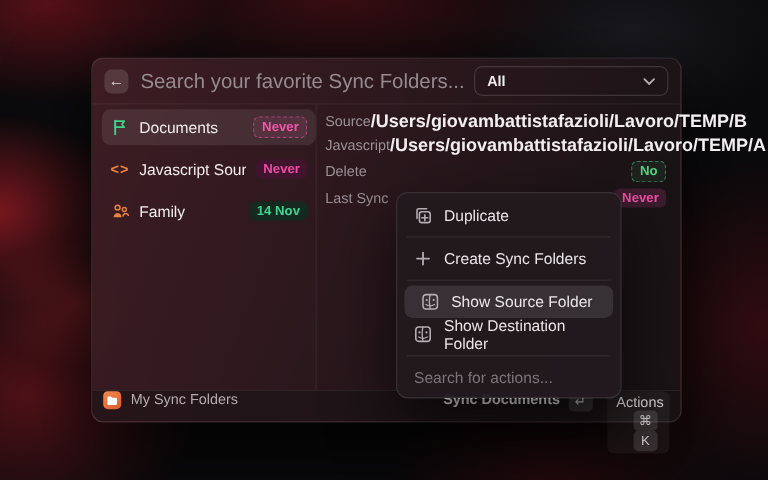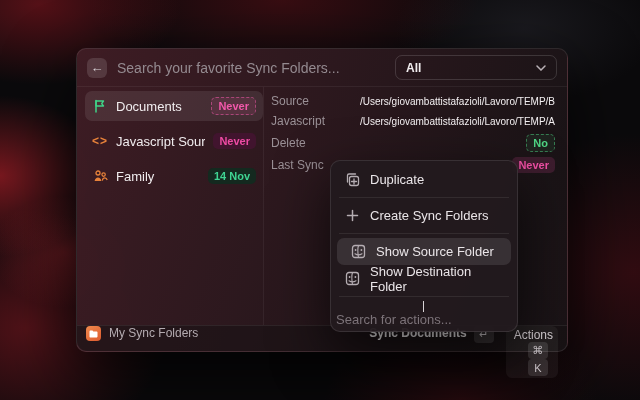--- a/index.html
+++ b/index.html
@@ -42,21 +42,21 @@
   }
   .back-btn {
     width:20px; height:20px; border-radius:6px;
     background:rgba(255,255,255,.13);
     display:flex; align-items:center; justify-content:center;
     color:#d9d4d7; font-size:13px; line-height:1; cursor:default;
   }
   .search-input {
     flex:1; margin-left:10px; background:transparent; border:none; outline:none;
     font-family:"Liberation Sans", sans-serif;
-    font-size:14px; color:#ece8ea;
+    font-size:17px; color:#ece8ea;
   }
   .search-input::placeholder { color:#948a90; }
   .dropdown {
     width:162px; height:25px; border-radius:7px;
     border:1px solid rgba(255,255,255,.14);
     display:flex; align-items:center; padding:0 10px;
     font-size:12px; font-weight:bold; color:#f1edef;
   }
   .dropdown .chev { margin-left:auto; display:flex; }
 
@@ -85,40 +85,40 @@
   .b-pink-soft   { color:#f150a6; background:rgba(241,80,166,.16); }
 
   
   .vdiv { position:absolute; left:186px; top:38px; bottom:26px; width:1px; background:rgba(255,255,255,.06); }
 
   
   .details { position:absolute; left:194px; right:12px; top:42px; }
   .d-row { display:flex; justify-content:space-between; align-items:center; min-height:20px; }
   .d-row.badge-row { margin-top:2px; }
   .d-label { font-size:12px; color:#9a9096; }
-  .d-value { font-size:10px; font-weight:normal; color:#f3eff1; }
+  .d-value { font-size:15px; font-weight:bold; color:#f3eff1; }
 
   
   .menu {
     position:absolute; left:330px; top:160px; width:188px;
     background:rgba(34,26,30,.97);
     border:1px solid rgba(255,255,255,.10);
     border-radius:10px;
     box-shadow:0 22px 55px rgba(0,0,0,.65);
     padding:5px 6px 4px;
   }
   .menu-item {
     height:27px; border-radius:7px; padding:0 7px;
     display:flex; align-items:center; gap:10px;
     font-size:13px; color:#eae5e8;
   }
   .menu-item.selected { background:rgba(255,255,255,.10);padding-left:13px; }
   .menu-item .mi-icon { width:16px; height:16px; display:flex; align-items:center; justify-content:center; color:#b5adb2; flex:none; }
   .menu-sep { height:1px; background:rgba(255,255,255,.08); margin:4px 2px; }
-  .menu-search-wrap { display:flex; align-items:center; height:26px; padding:0 7px; position:relative;flex-direction:column; }
+  .menu-search-wrap { display:flex; align-items:center; height:26px; padding:0 7px; position:relative; }
   .caret { width:1px; height:14px; background:#d8d3d6; margin-right:1px; }
   .menu-search {
     flex:1; background:transparent; border:none; outline:none;
     font-family:"Liberation Sans", sans-serif; font-size:13px; color:#ece8ea;
   }
   .menu-search::placeholder { color:#7c7379; }
 
   
   .footer {
     position:absolute; left:0; right:0; bottom:0; height:26px;

